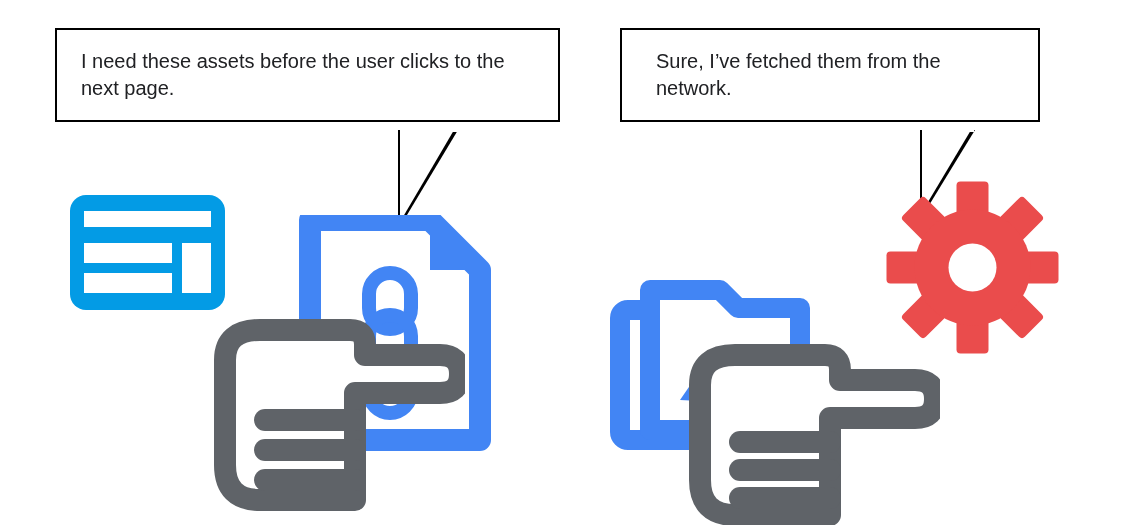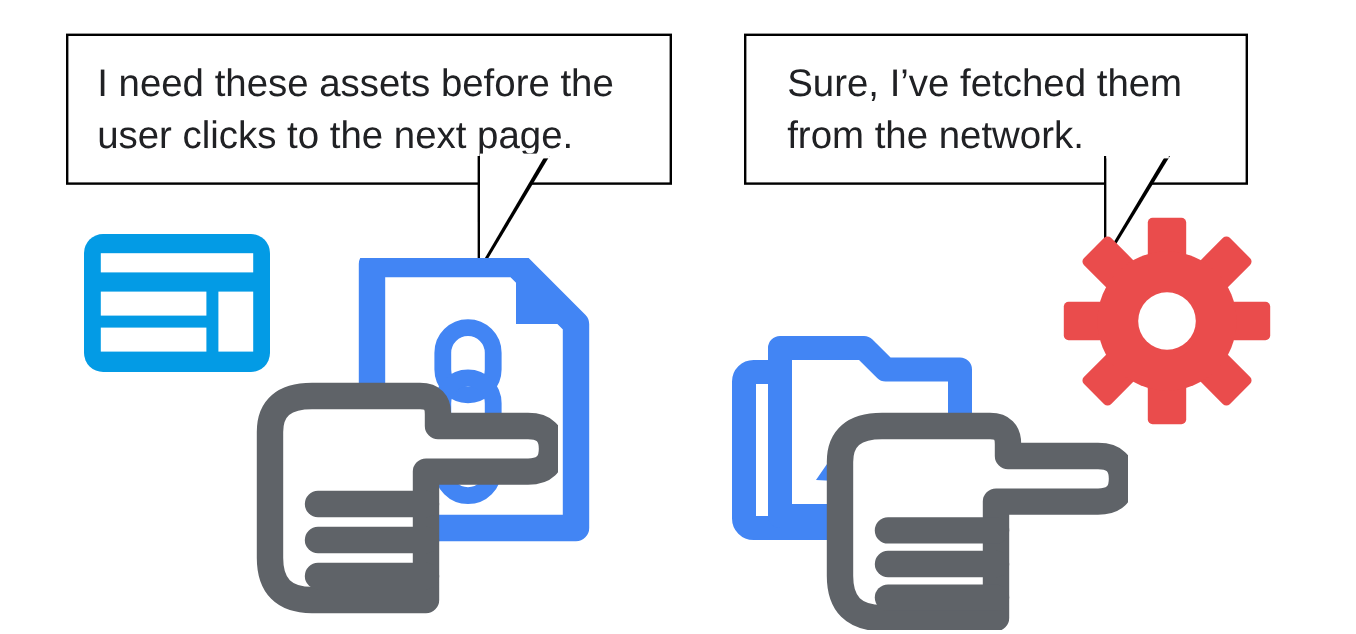--- a/index.html
+++ b/index.html
@@ -16,21 +16,21 @@
     width: 1130px;
     height: 528px;
   }
 
   
   .bubble {
     position: absolute;
     background: #fff;
     border: 2px solid #000;
     padding: 18px 24px;
-    font-size: 32px;
+    font-size: 20px;
     line-height: 1.35;
     color: #202124;
     box-sizing: border-box;
   }
   .bubble-left  { left: 55px;  top: 28px; width: 505px; }
   .bubble-right { left: 620px; top: 28px; width: 420px; padding-left: 34px; }
 
   
   .tail, .tail-b { position: absolute; width: 0; height: 0; }
   

